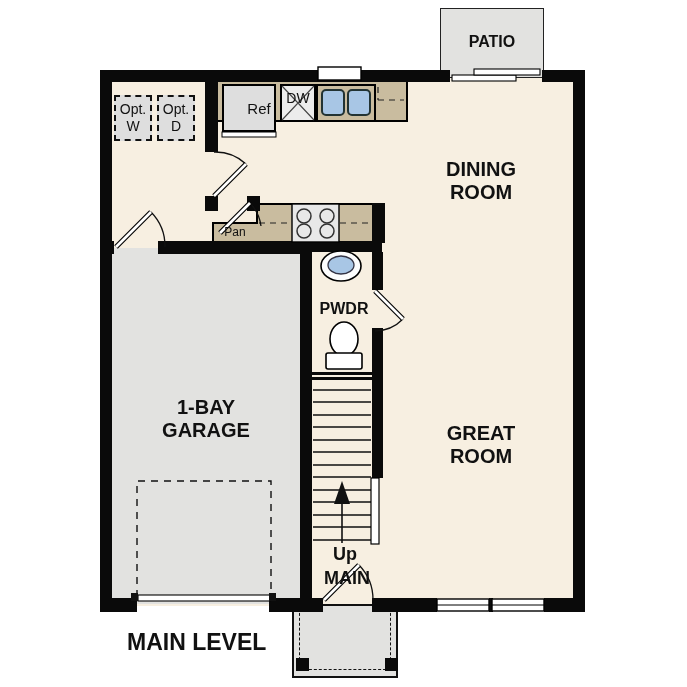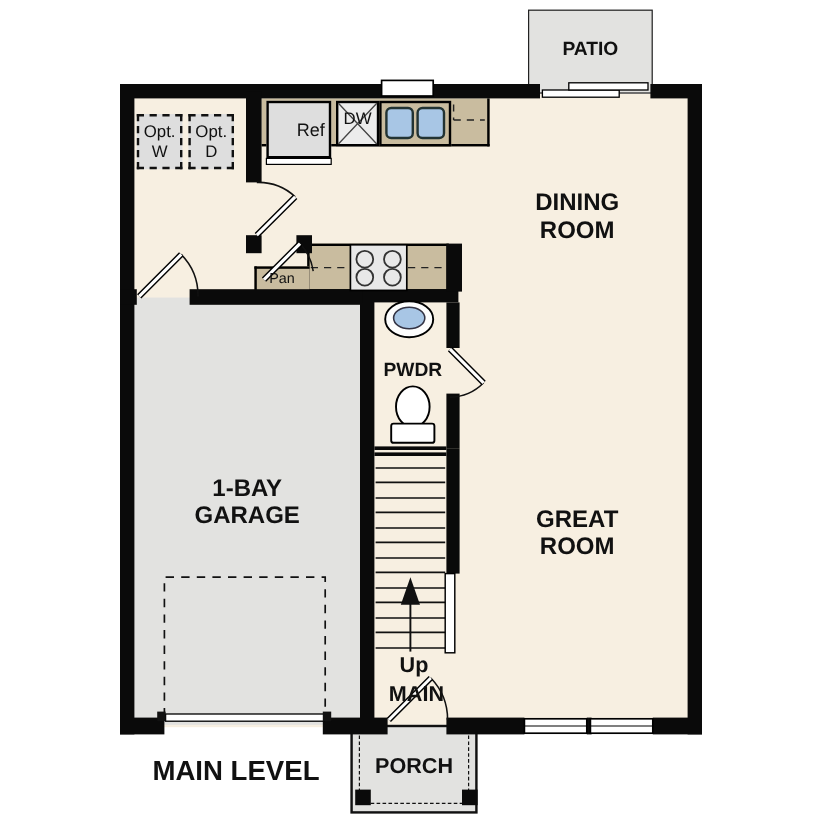--- a/index.html
+++ b/index.html
@@ -189,16 +189,15 @@
   <div class="label twoline" style="left:146px;top:396px;width:120px;">
     <span>1-BAY</span><br>
     <span>GARAGE</span>
   </div>
   <div class="label" style="left:315px;top:300px;width:58px;font-size:16px;">PWDR</div>
   <div class="label small" style="left:214px;top:225px;width:42px;font-size:12px;">Pan</div>
   <div class="label small" style="left:222px;top:100px;width:74px;font-size:15px;">Ref</div>
   <div class="label small" style="left:280px;top:90px;width:36px;font-size:14px;">DW</div>
   <div class="label small" style="left:330px;top:544px;width:30px;font-size:18px;font-weight:bold;">Up</div>
   <div class="label" style="left:316px;top:568px;width:62px;font-size:18px;">MAIN</div>
-  <div class="label" style="left:292px;top:628px;width:106px;font-size:18px;">PORCH</div>
   <div class="label" style="left:100px;top:629px;width:220px;font-size:23px;text-align:left;margin-left:27px;">MAIN LEVEL</div>
 
 </div>
 
 </body></html>

